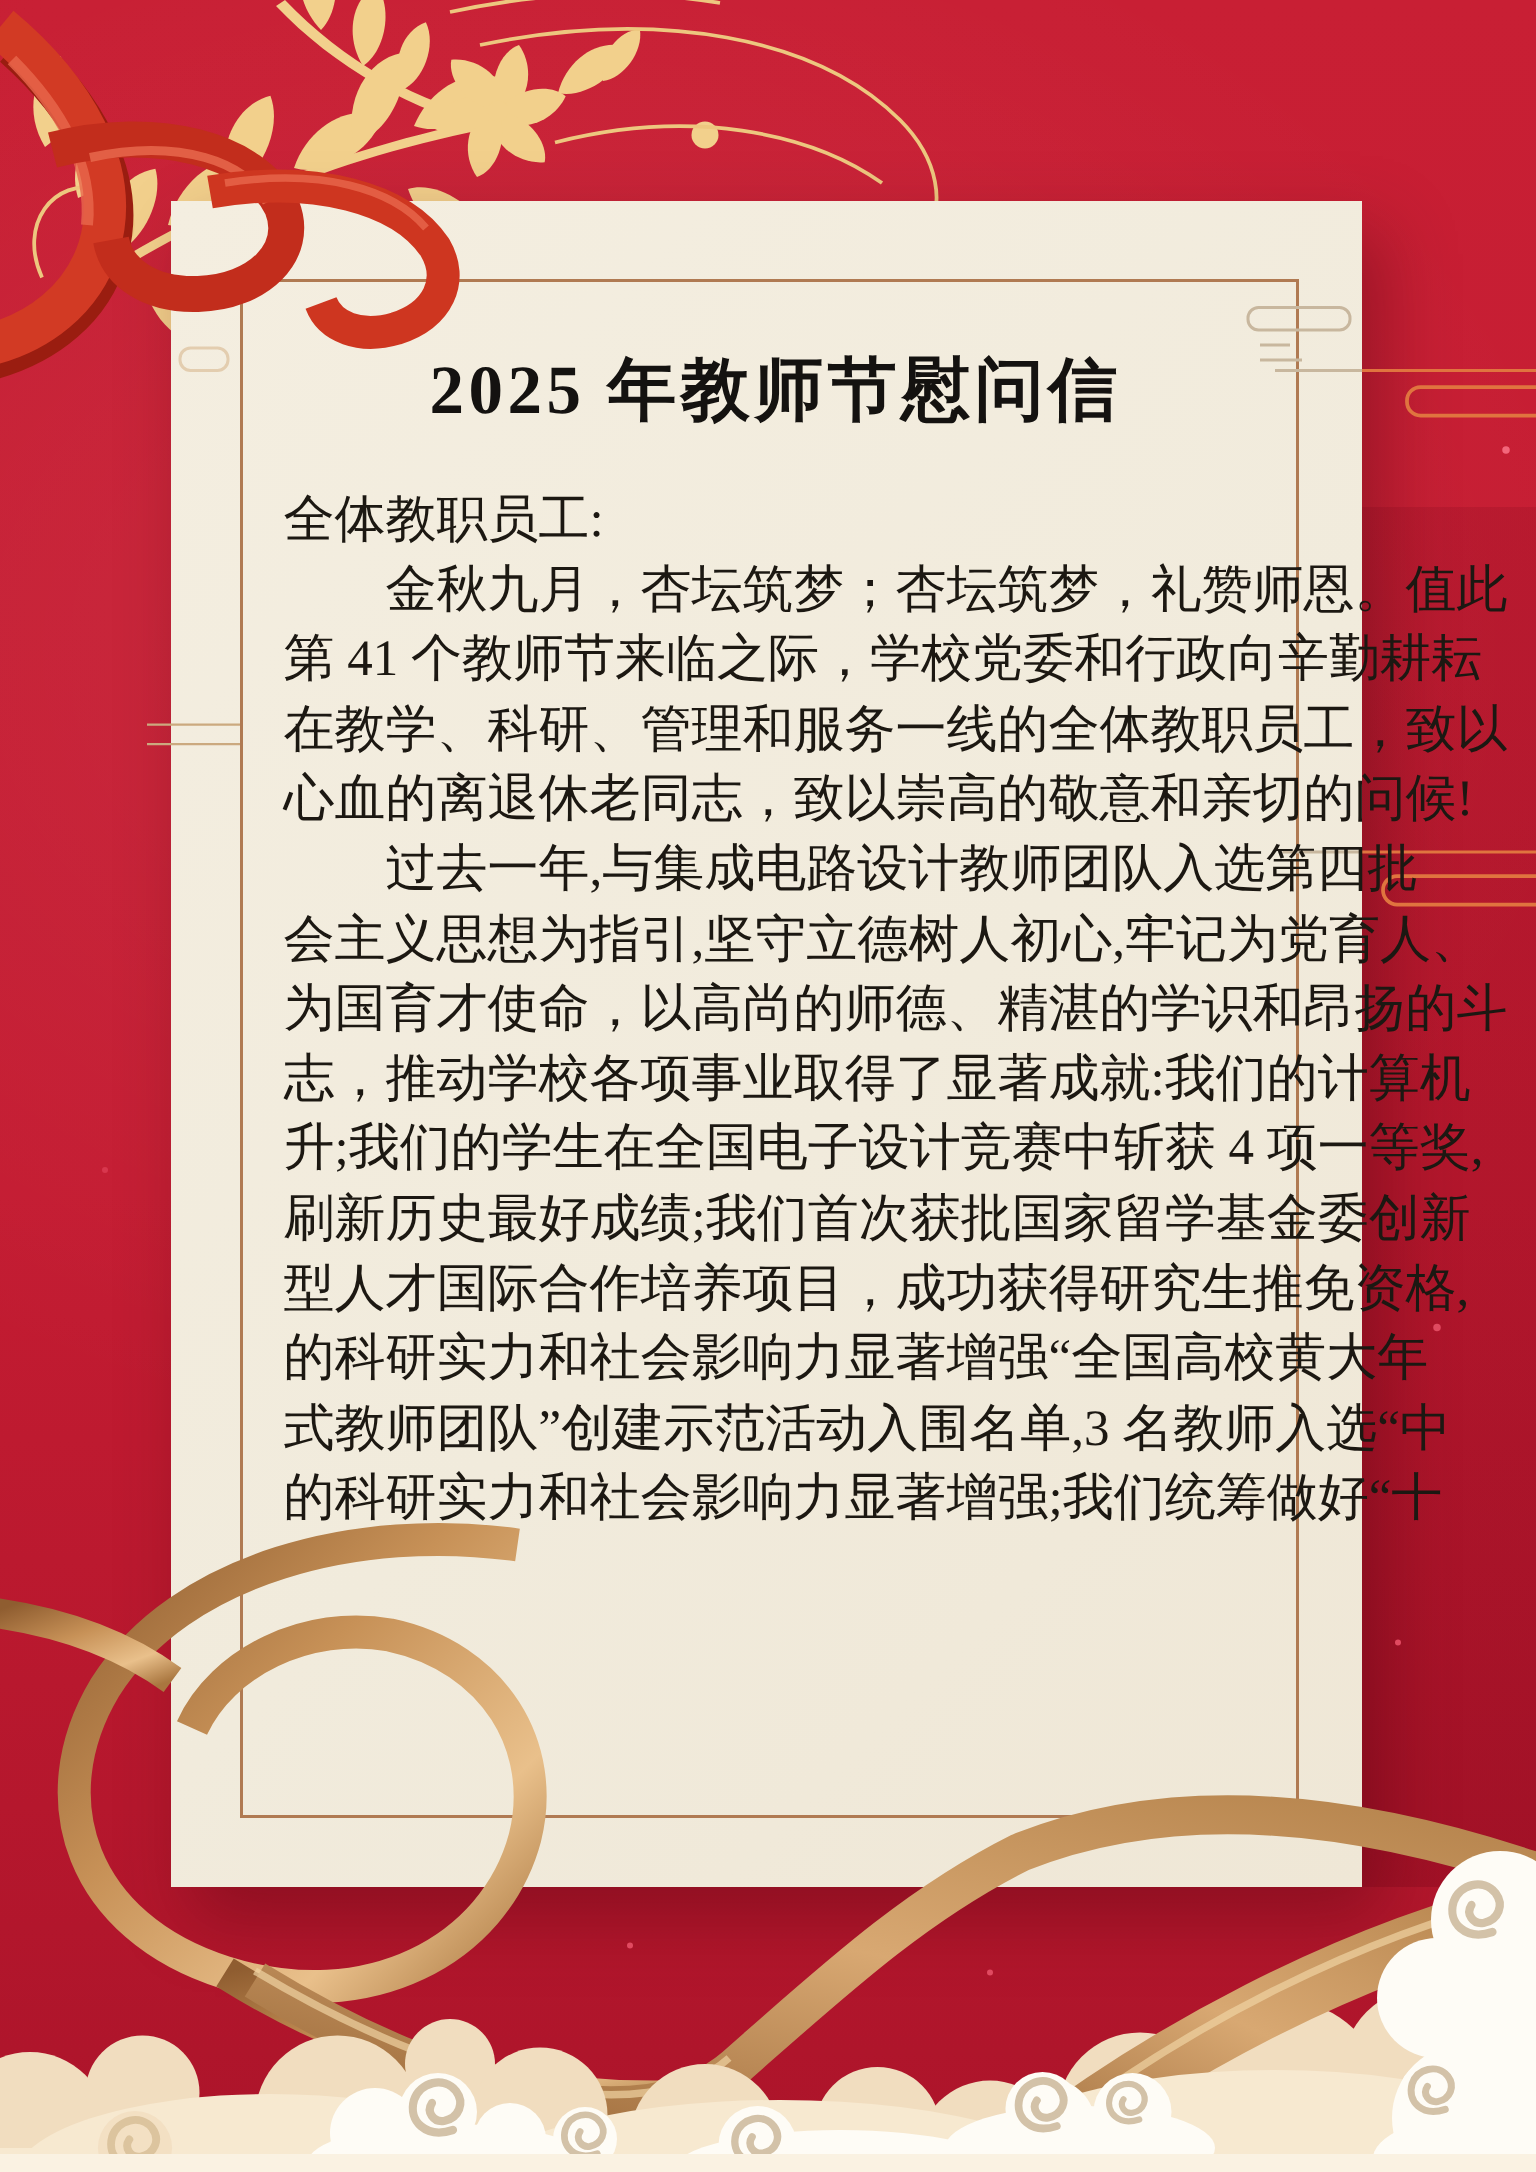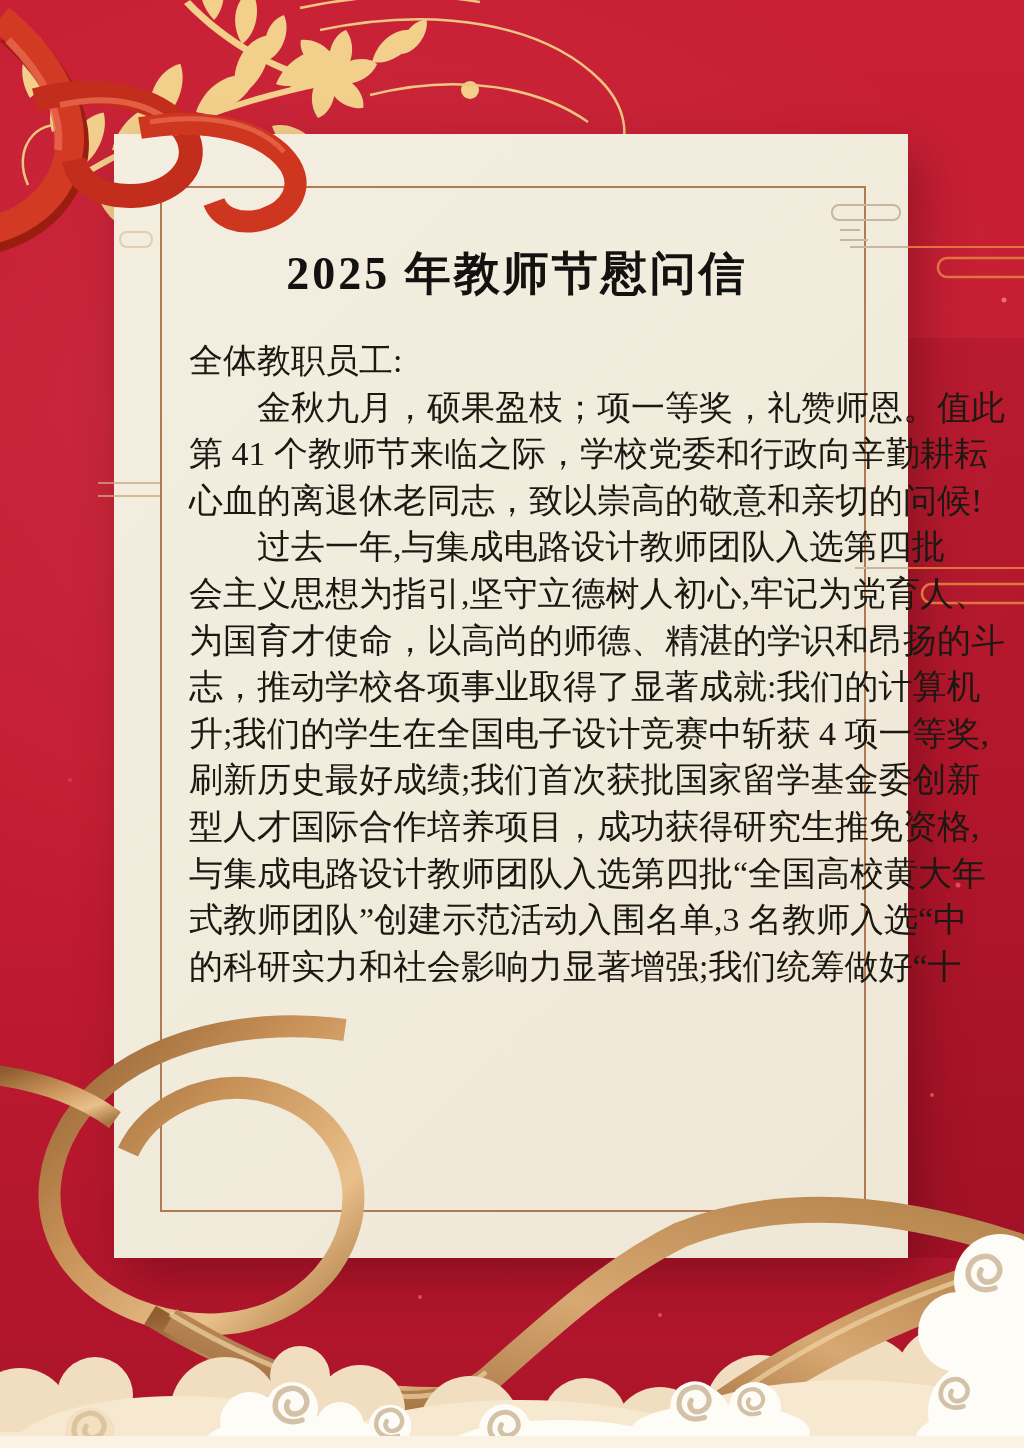--- a/index.html
+++ b/index.html
@@ -28,21 +28,21 @@
     background:linear-gradient(135deg,#F4EEE0 0%, #F1EBDC 55%, #EFE7D6 100%);
     box-shadow:14px 20px 44px rgba(70,0,12,.35);
   }
   .paper-border{
     position:absolute;left:46px;top:52px;width:702px;height:1022px;
     border:2px solid #B07A52;
   }
 
   
   .letter{
-    position:absolute;left:189px;top:248px;width:656px;z-index:7;color:#1C1812;
+    position:absolute;left:189px;top:234px;width:656px;z-index:7;color:#1C1812;
   }
   .letter-title{
     text-align:center;font-weight:700;font-size:46px;line-height:52px;
     letter-spacing:3px;margin:0 0 30px 0;color:#141210;
   }
   .lines{margin-top:38px;}
   .line{
     height:46.6px;line-height:46.6px;font-size:34px;white-space:nowrap;
     text-align:justify;text-align-last:justify;text-justify:inter-character;
     overflow:visible;
@@ -221,27 +221,28 @@
     <circle r="26" fill="#F3E0C3"></circle>
     <path d="M10,12 C-8,18 -20,6 -16,-8 C-12,-20 4,-24 12,-14 C18,-6 14,4 4,6 C-3,7 -8,0 -4,-6" fill="none" stroke="#DCC49E" stroke-width="5.5" stroke-linecap="round"></path>
   </g>
   <rect x="0" y="456" width="1024" height="12" fill="#FAF2E2"></rect>
 </svg>
 
 <div class="letter">
   <h1 class="letter-title">2025 年教师节慰问信</h1>
   <div class="lines">
     <div class="line salutation">全体教职员工:</div>
-    <div class="line indent">金秋九月，硕果盈枝；项一等奖，礼赞师恩。值此</div>
+    <div class="line indent">金秋九月，杏坛筑梦；杏坛筑梦，礼赞师恩。值此</div>
     <div class="line">第 41 个教师节来临之际，学校党委和行政向辛勤耕耘</div>
+    <div class="line">在教学、科研、管理和服务一线的全体教职员工，致以</div>
     <div class="line">心血的离退休老同志，致以崇高的敬意和亲切的问候!</div>
     <div class="line indent">过去一年,与集成电路设计教师团队入选第四批</div>
     <div class="line">会主义思想为指引,坚守立德树人初心,牢记为党育人、</div>
     <div class="line">为国育才使命，以高尚的师德、精湛的学识和昂扬的斗</div>
     <div class="line">志，推动学校各项事业取得了显著成就:我们的计算机</div>
     <div class="line">升;我们的学生在全国电子设计竞赛中斩获 4 项一等奖,</div>
     <div class="line">刷新历史最好成绩;我们首次获批国家留学基金委创新</div>
     <div class="line">型人才国际合作培养项目，成功获得研究生推免资格,</div>
-    <div class="line">与集成电路设计教师团队入选第四批“全国高校黄大年</div>
+    <div class="line">的科研实力和社会影响力显著增强“全国高校黄大年</div>
     <div class="line">式教师团队”创建示范活动入围名单,3 名教师入选“中</div>
     <div class="line">的科研实力和社会影响力显著增强;我们统筹做好“十</div>
   </div>
 </div>
 
 </body></html>

